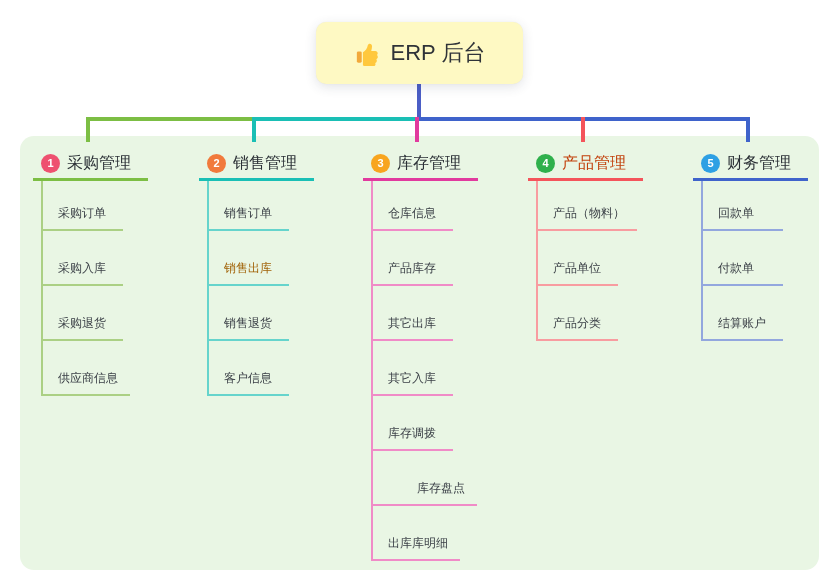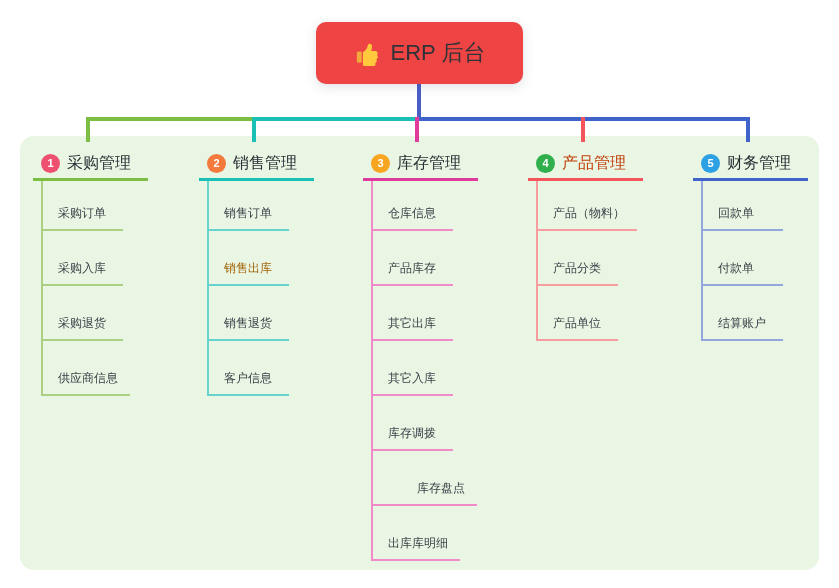--- a/index.html
+++ b/index.html
@@ -1,21 +1,21 @@
 <!DOCTYPE html>
 <html><head>
 <meta charset="utf-8">
 <style>
   html,body{margin:0;padding:0;background:#fff;}
   body{width:839px;height:588px;font-family:"Liberation Sans","DejaVu Sans",sans-serif;}
   .canvas{position:relative;width:839px;height:588px;overflow:hidden;background:#fff;}
 
   .panel{position:absolute;left:20px;top:136px;width:799px;height:434px;border-radius:14px;}
 
-  .root-node{position:absolute;left:316px;top:22px;width:207px;height:62px;background:#ef4444;
+  .root-node{position:absolute;left:316px;top:22px;width:207px;height:62px;background:#fef9c3;
     border-radius:10px;display:flex;align-items:center;justify-content:center;gap:11px;
     box-shadow:0 3px 12px rgba(50,60,80,.14),0 0 1px rgba(0,0,0,.08);
     font-size:22px;font-weight:500;}
   .root-node svg{display:block;}
 
   .bar{position:absolute;}
 
   .branch{position:absolute;top:148px;}
   .branch-head{box-sizing:border-box;width:115px;height:33px;display:flex;align-items:center;gap:7px;
     padding-left:8px;border-bottom:3px solid var(--mc);font-size:16px;font-weight:500;white-space:nowrap;}
@@ -129,24 +129,24 @@
       <div class="branch" style="left: 528px; --mc: #F4545B; --lc: #F89CA0;">
     <div class="branch-head">
       <span class="badge" style="background: rgb(47, 176, 76);">4</span>
       <span class="branch-label" style="color: #c2410c;">产品管理</span>
     </div>
     <div class="children">
           <div class="child-row" style="color: rgb(58, 63, 70);">
             <span>产品（物料）</span>
           </div>
           <div class="child-row" style="color: rgb(58, 63, 70);">
-            <span>产品分类</span>
+            <span>产品单位</span>
           </div>
           <div class="child-row" style="color: rgb(58, 63, 70);">
-            <span>产品单位</span>
+            <span>产品分类</span>
           </div>
         </div>
   </div>
       <div class="branch" style="left: 693px; --mc: #3F63CB; --lc: #93A7DE;">
     <div class="branch-head">
       <span class="badge" style="background: rgb(46, 160, 228);">5</span>
       <span class="branch-label" style="color: rgb(43, 48, 54);">财务管理</span>
     </div>
     <div class="children">
           <div class="child-row" style="color: rgb(58, 63, 70);">

